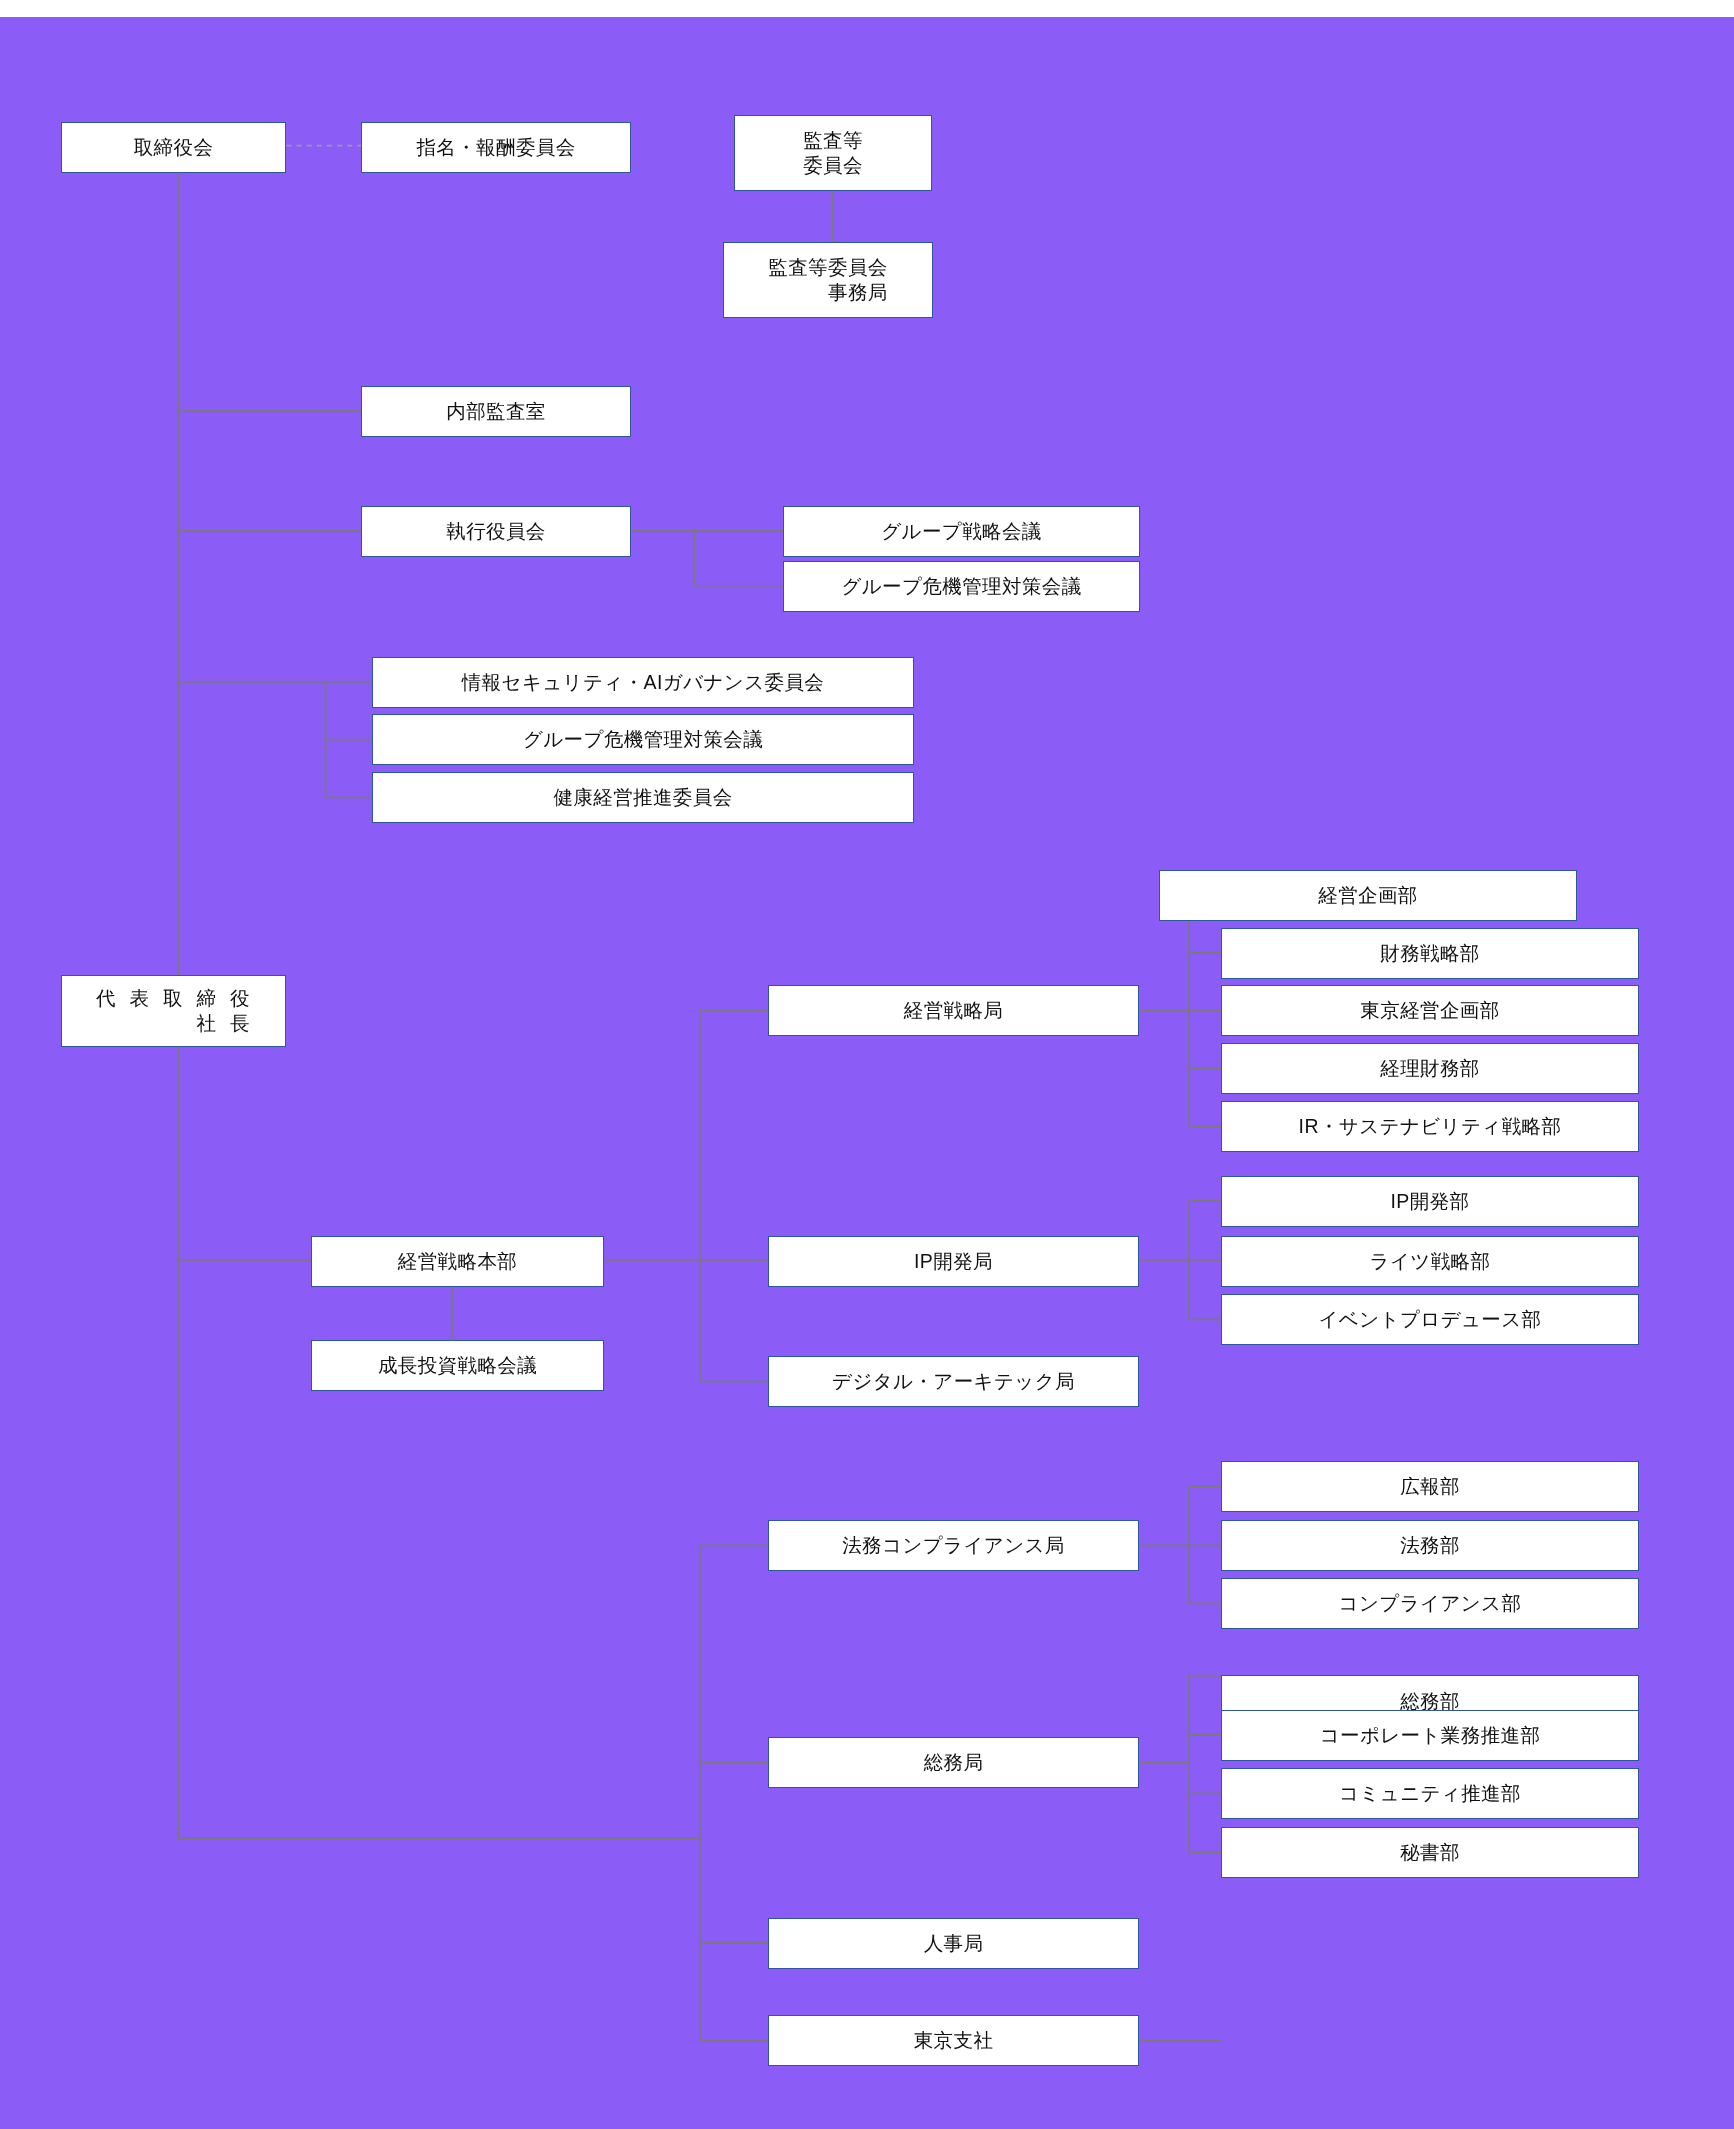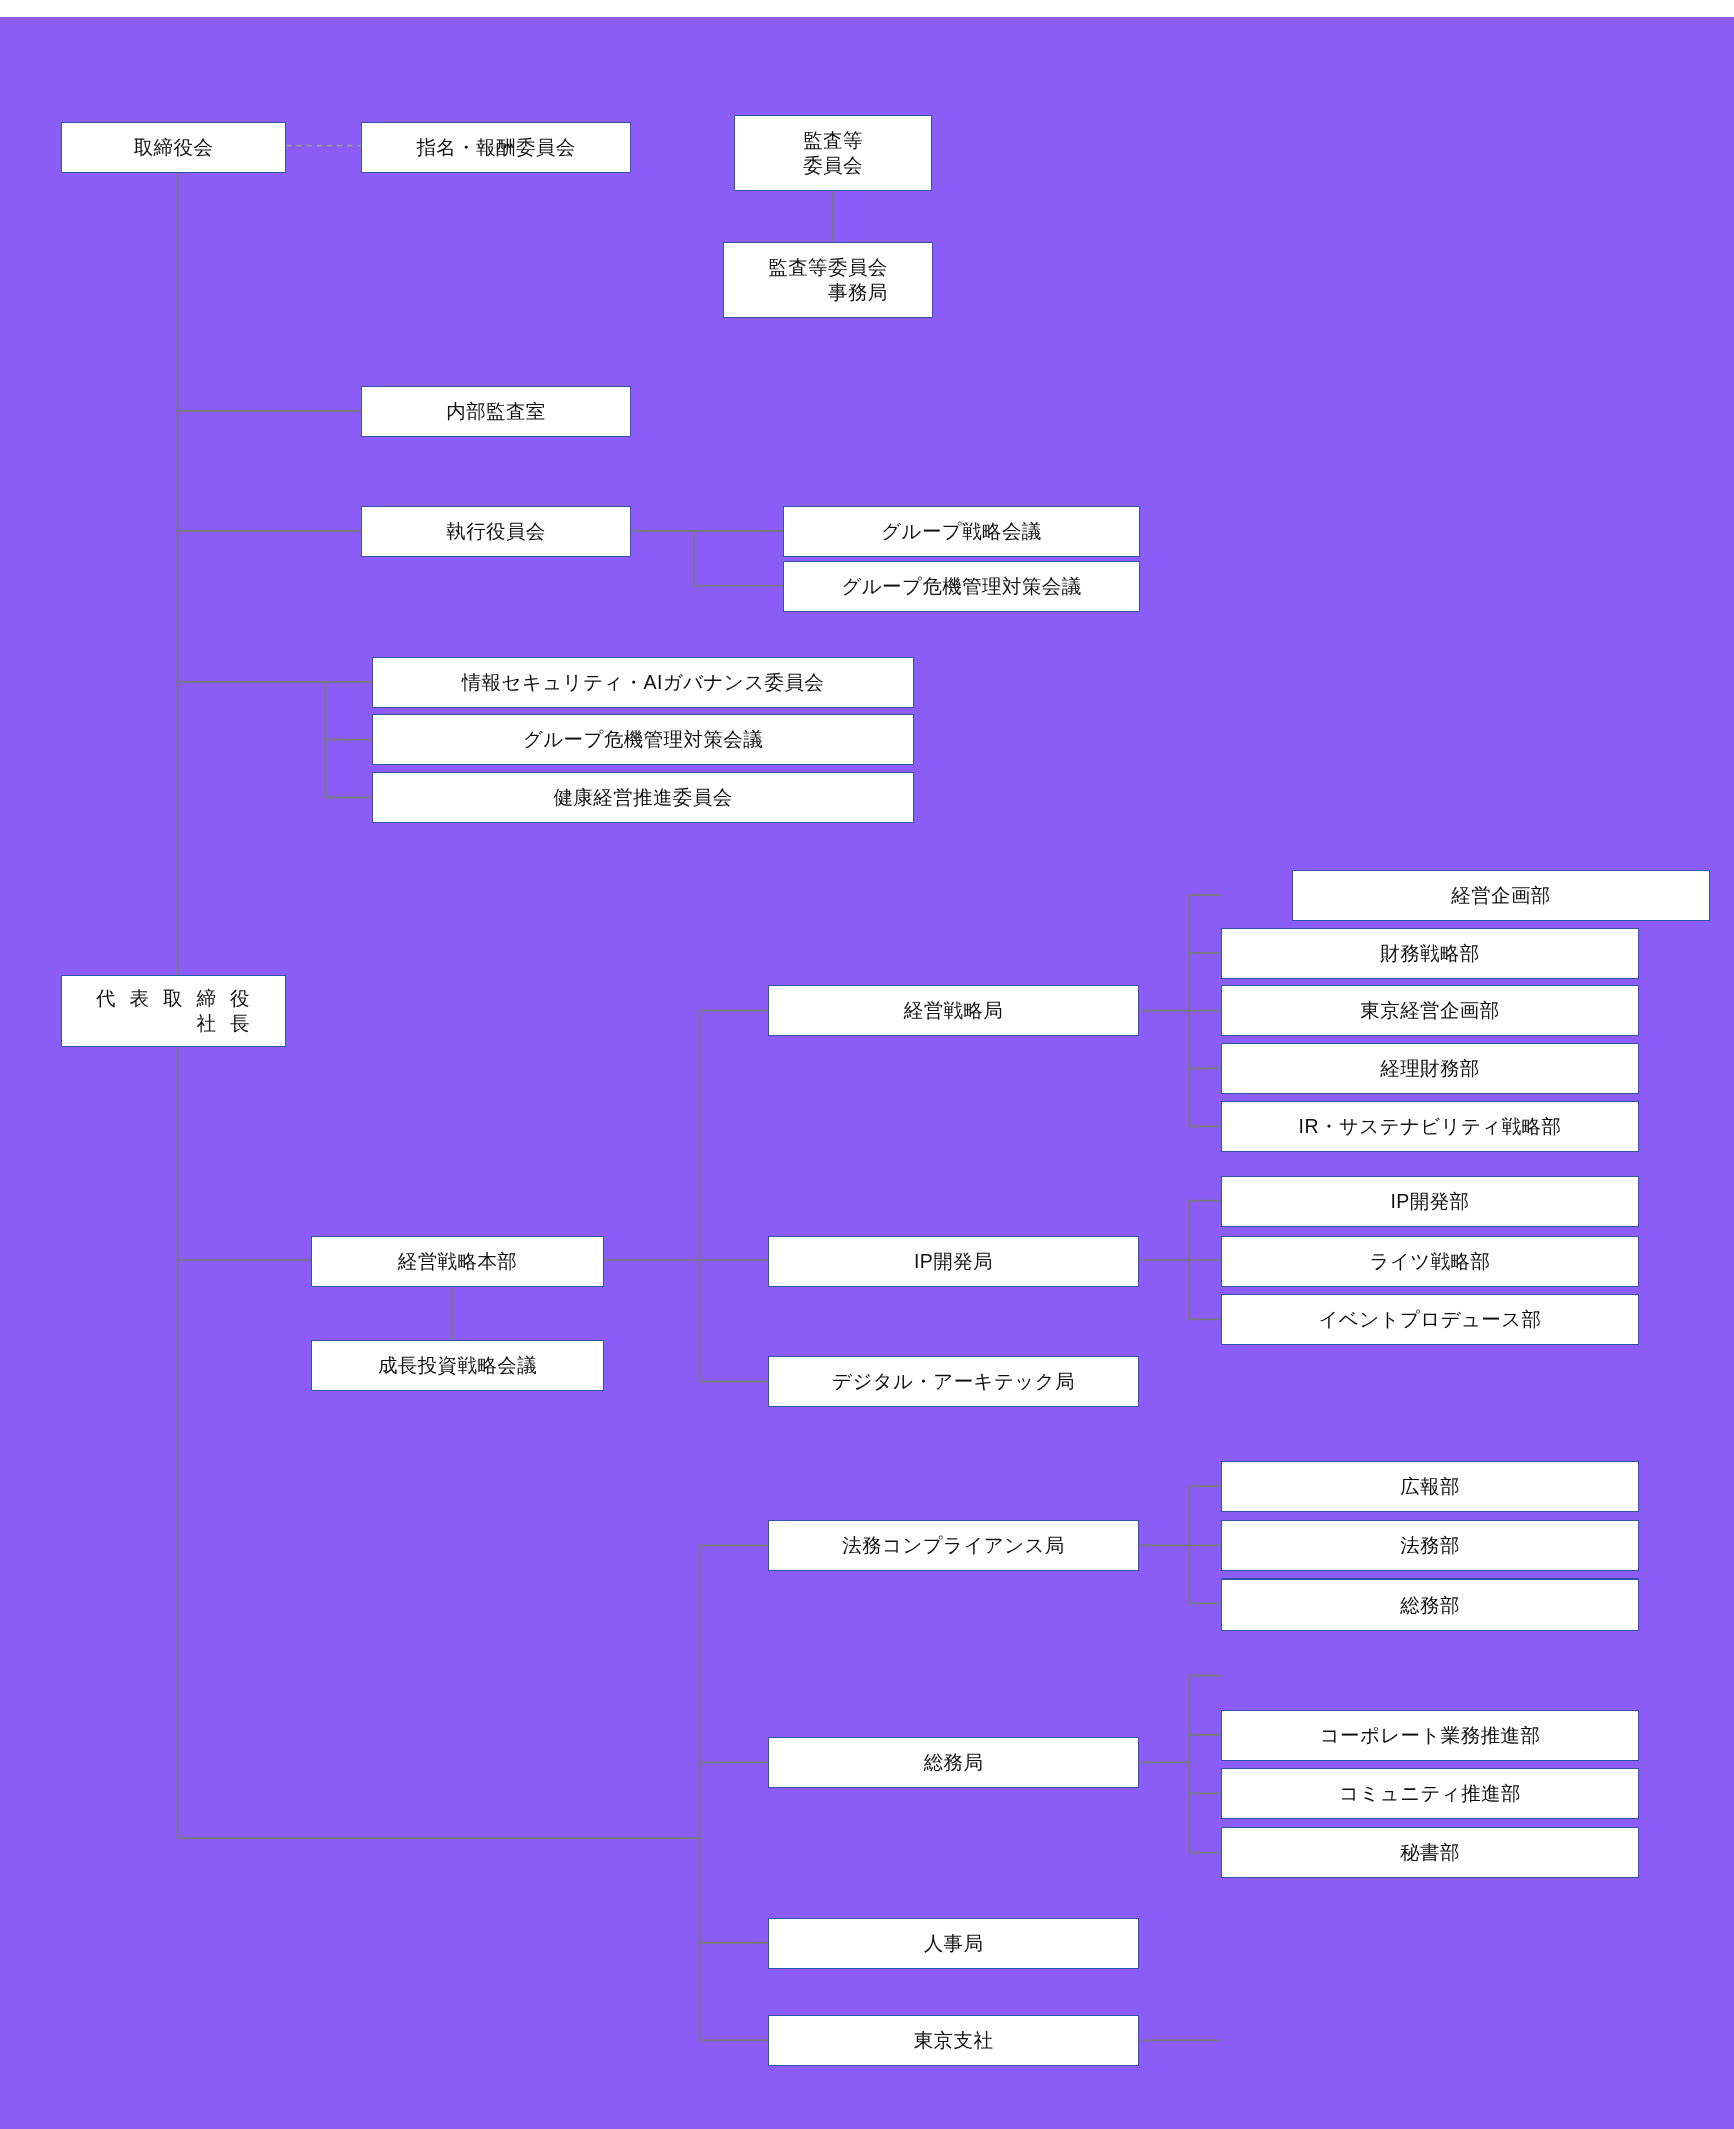--- a/index.html
+++ b/index.html
@@ -173,21 +173,21 @@
   <div class="box" style="left:768px; top:1339px; width:371px; height:51px;">デジタル・アーキテック局</div>
 
   <div class="box" style="left:768px; top:1503px; width:371px; height:51px;">法務コンプライアンス局</div>
 
   <div class="box" style="left:768px; top:1901px; width:371px; height:51px;">人事局</div>
 
   <div class="box" style="left:768px; top:1720px; width:371px; height:51px;">総務局</div>
 
   <div class="box" style="left:768px; top:1998px; width:371px; height:51px;">東京支社</div>
 
-  <div class="box" style="left:1292px; top:853px; width:418px; height:51px;">経営企画部</div>
+  <div class="box" style="left:1159px; top:853px; width:418px; height:51px;">経営企画部</div>
 
   <div class="box" style="left:1221px; top:911px; width:418px; height:51px;">財務戦略部</div>
 
   <div class="box" style="left:1221px; top:968px; width:418px; height:51px;">東京経営企画部</div>
 
   <div class="box" style="left:1221px; top:1026px; width:418px; height:51px;">経理財務部</div>
 
   <div class="box" style="left:1221px; top:1084px; width:418px; height:51px;">IR・サステナビリティ戦略部</div>
 
   <div class="box" style="left:1221px; top:1159px; width:418px; height:51px;">IP開発部</div>
@@ -195,21 +195,21 @@
   <div class="box" style="left:1221px; top:1219px; width:418px; height:51px;">ライツ戦略部</div>
 
   <div class="box" style="left:1221px; top:1277px; width:418px; height:51px;">イベントプロデュース部</div>
 
   <div class="box" style="left:1221px; top:1444px; width:418px; height:51px;">広報部</div>
 
   <div class="box" style="left:1221px; top:1503px; width:418px; height:51px;">法務部</div>
 
   <div class="box" style="left:1221px; top:1561px; width:418px; height:51px;">コンプライアンス部</div>
 
-  <div class="box" style="left:1221px; top:1562px; width:418px; height:52px;">総務部</div>
+  <div class="box" style="left:1221px; top:1658px; width:418px; height:52px;">総務部</div>
 
   <div class="box" style="left:1221px; top:1693px; width:418px; height:51px;">コーポレート業務推進部</div>
 
   <div class="box" style="left:1221px; top:1751px; width:418px; height:51px;">コミュニティ推進部</div>
 
   <div class="box" style="left:1221px; top:1810px; width:418px; height:51px;">秘書部</div>
 
 
 </div>
 

